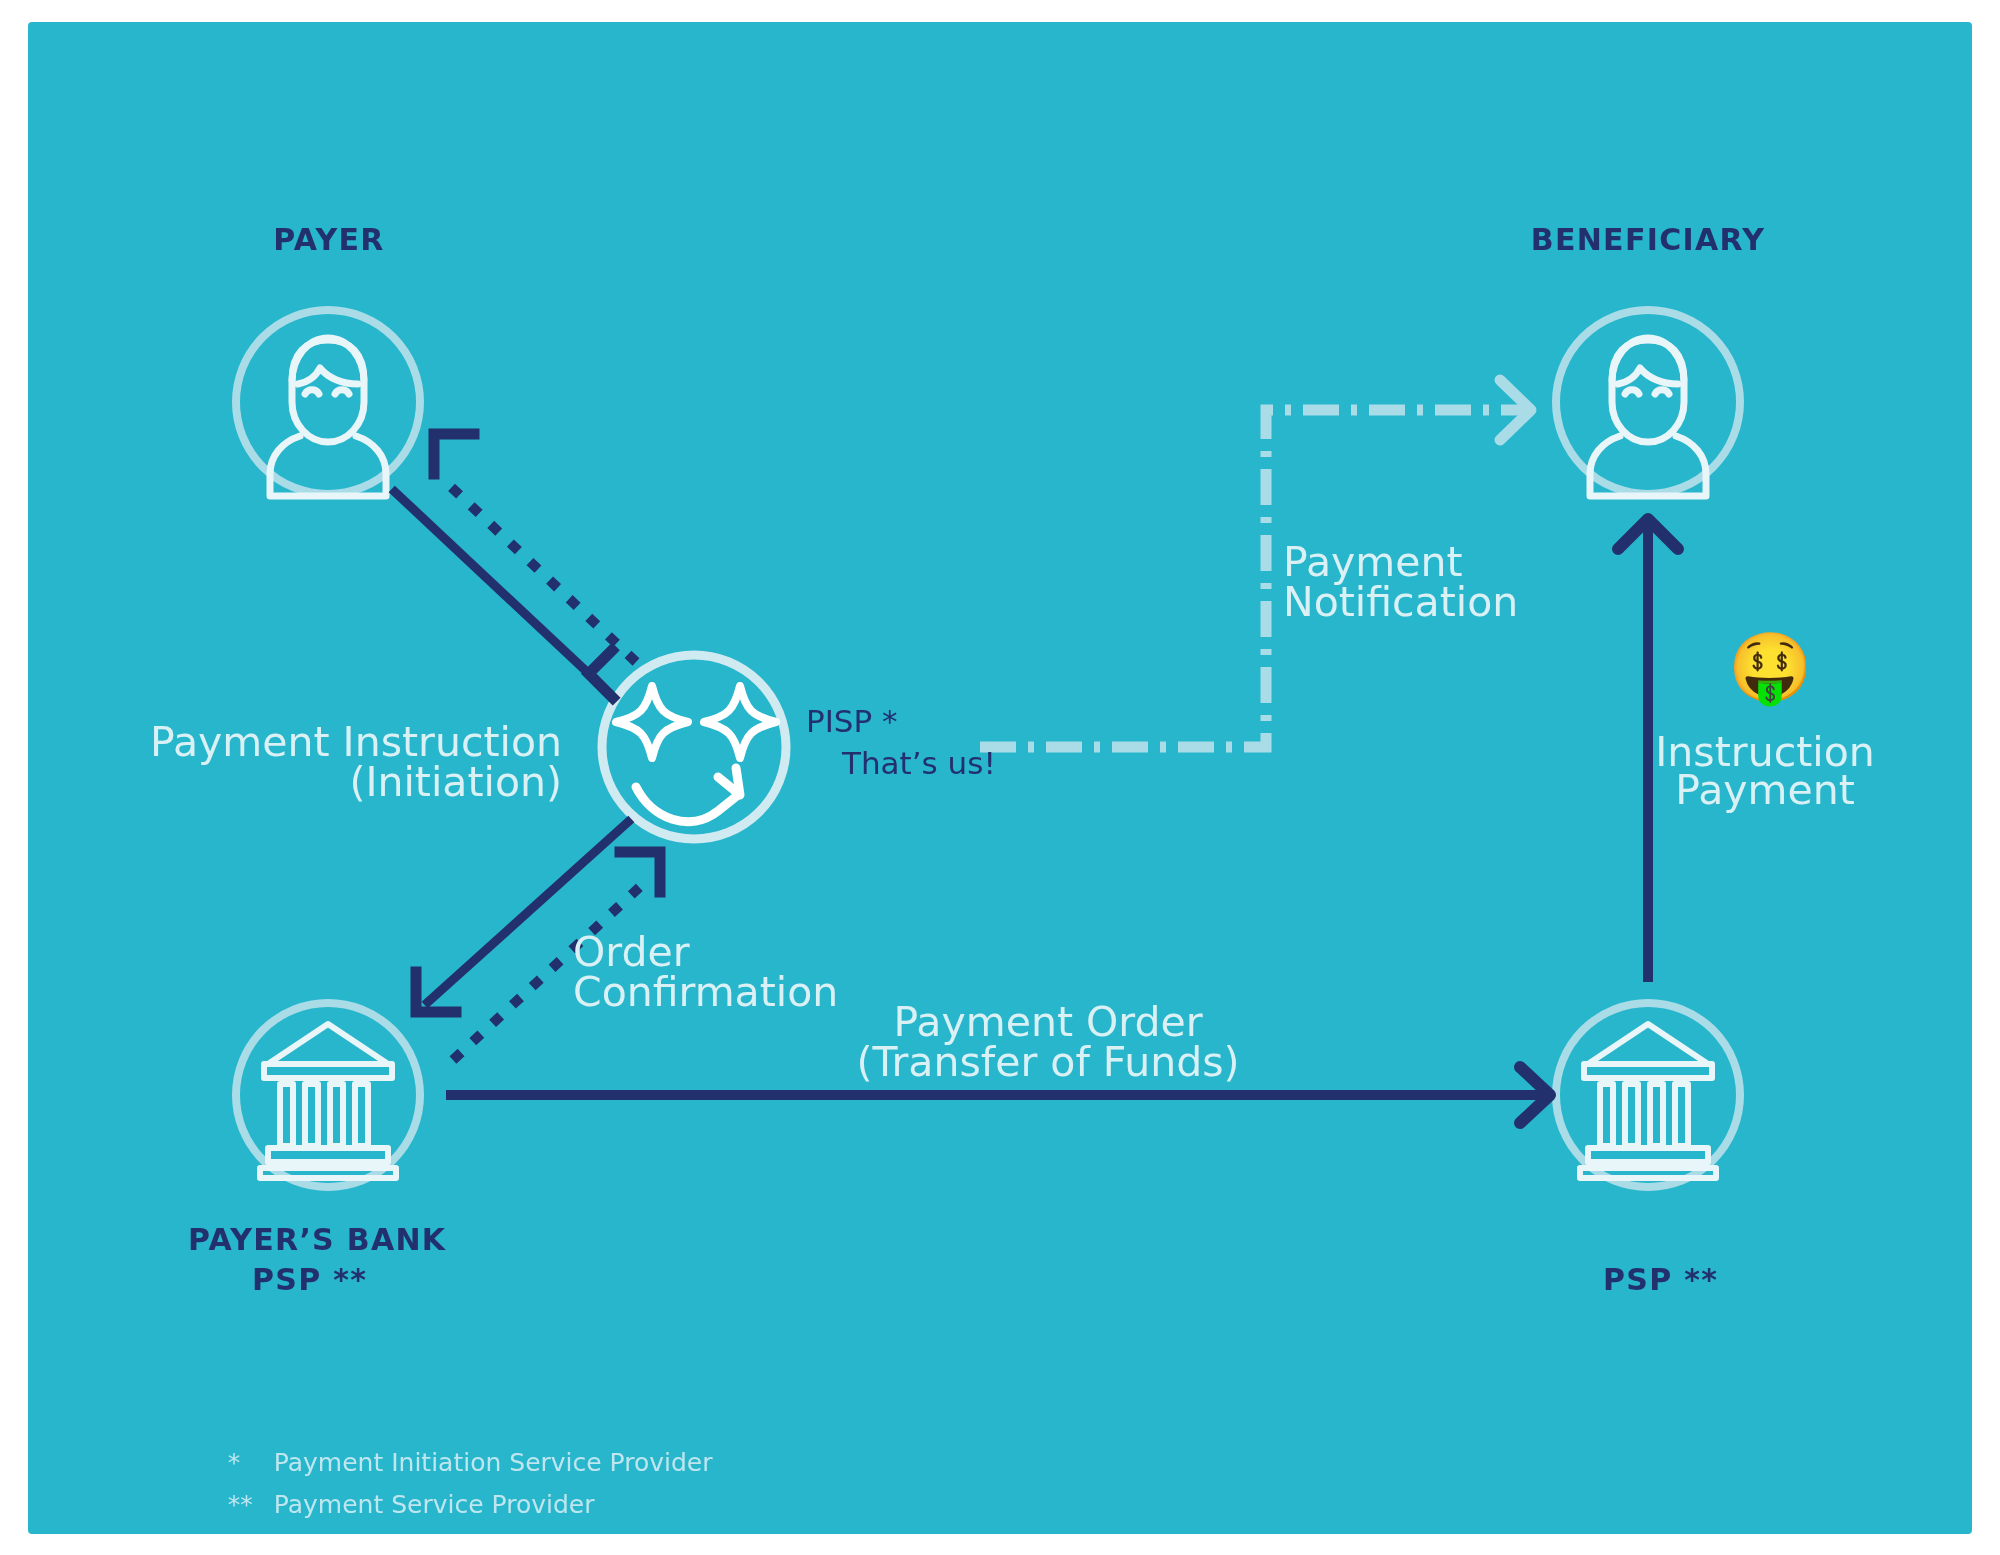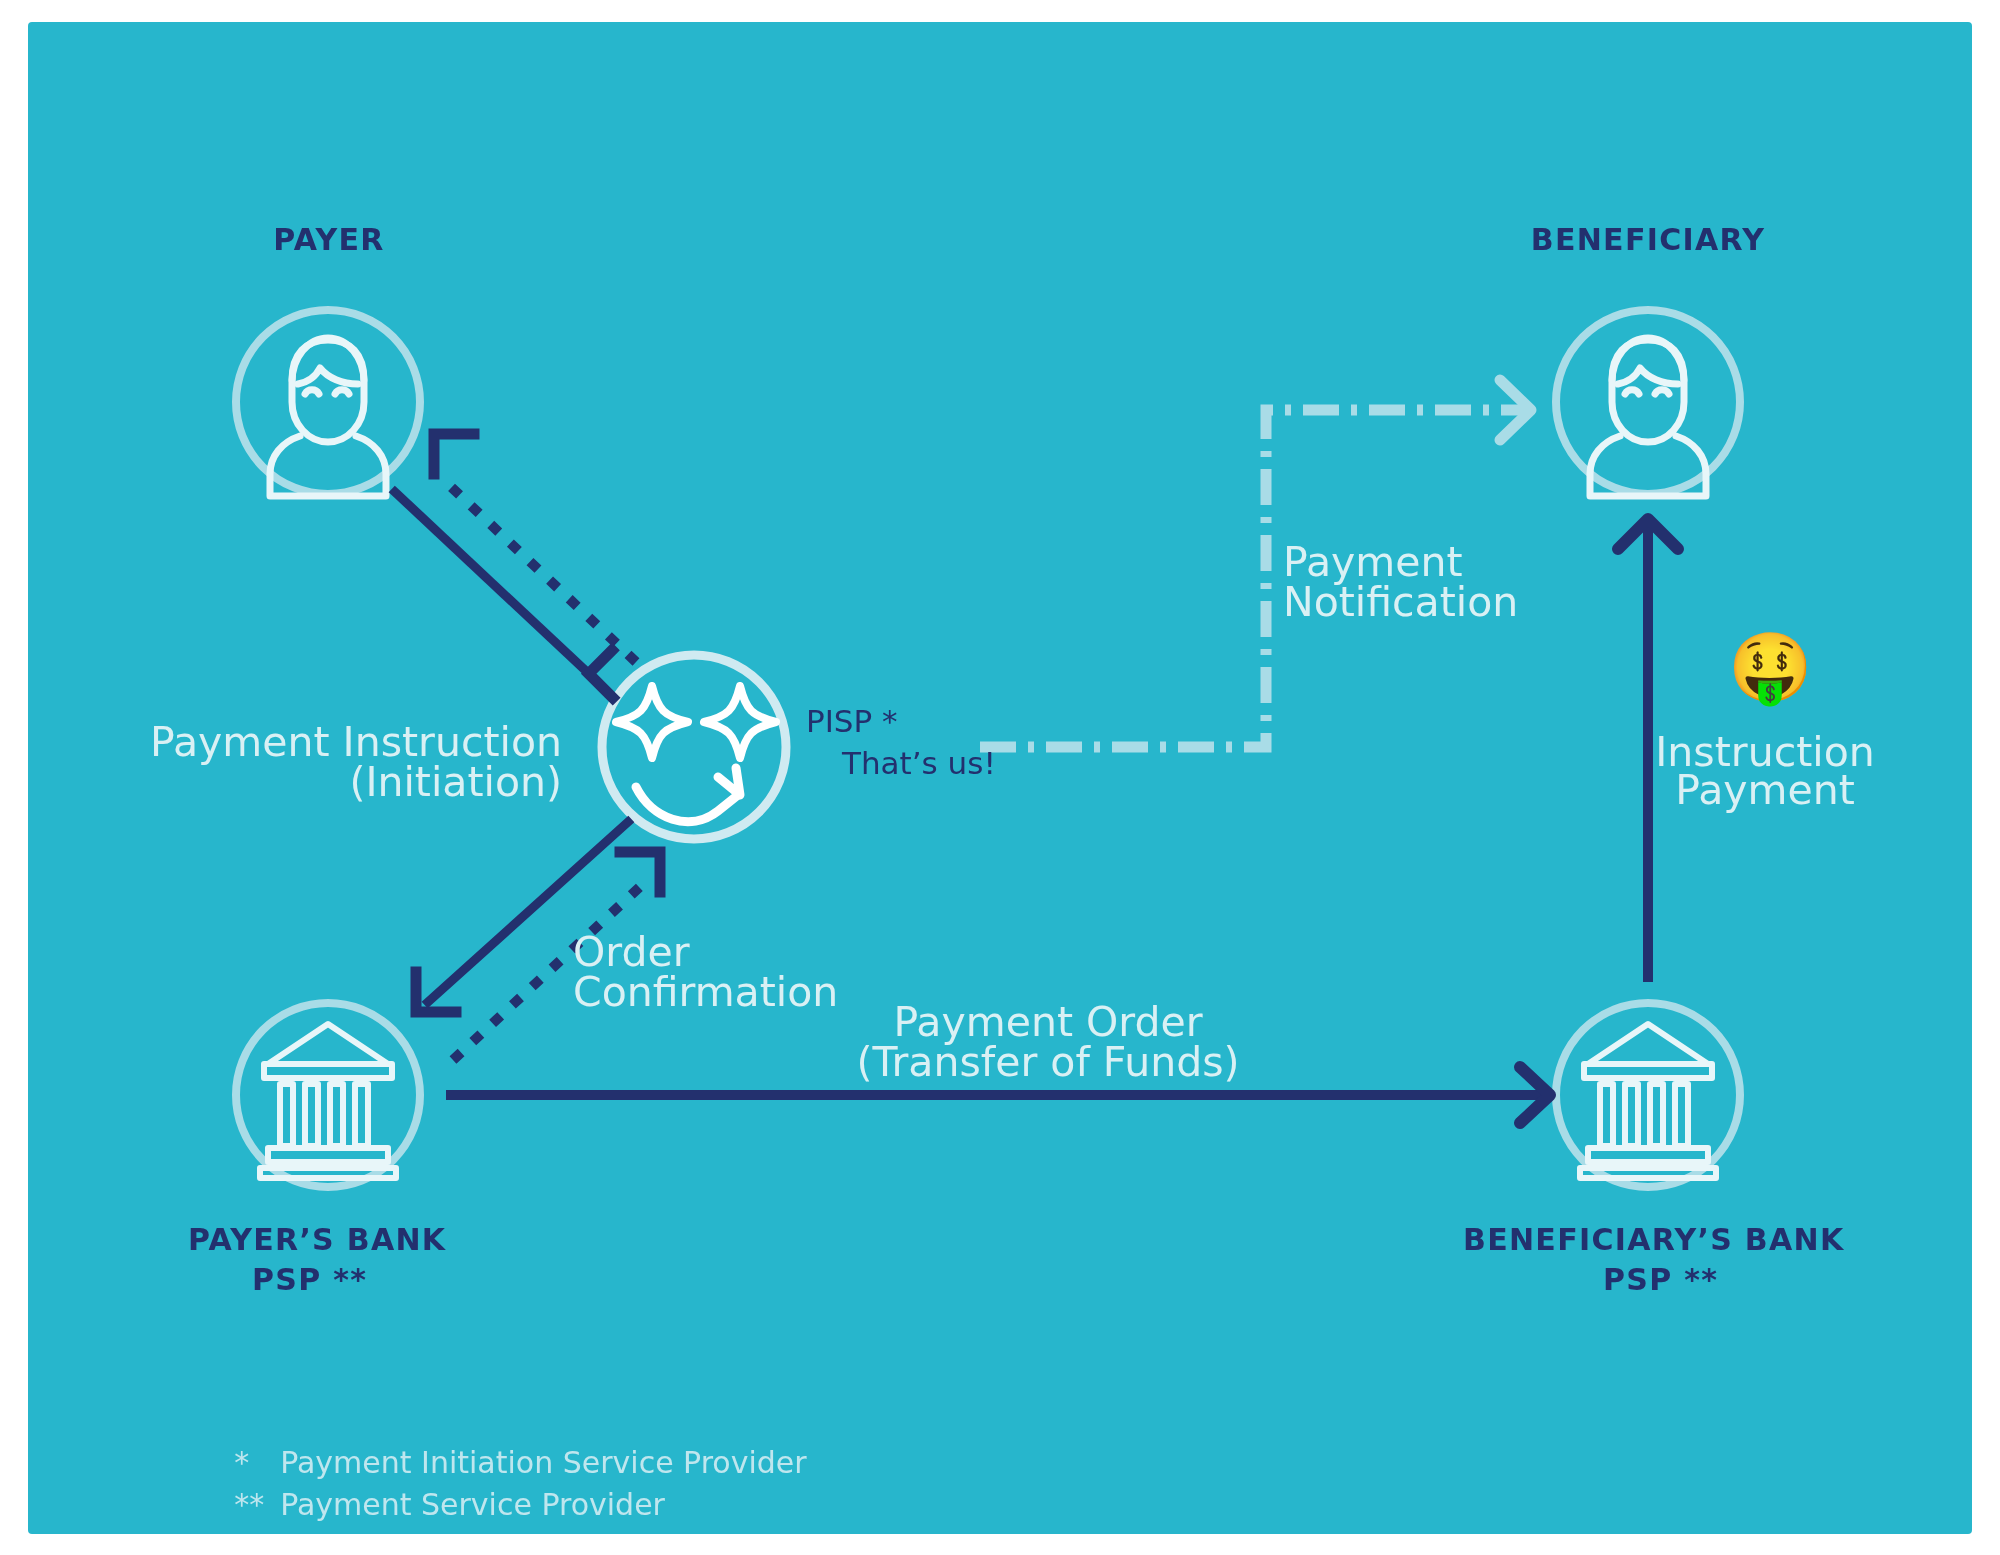--- a/index.html
+++ b/index.html
@@ -17,21 +17,21 @@
 
   .lbl{position:absolute;color:#d9f0f4;font-size:41px;line-height:40px;font-family:"DejaVu Sans",sans-serif;white-space:pre;}
   .lbl.right{text-align:right;}
   .lbl.center{text-align:center;}
 
   .hdr{position:absolute;color:#23306e;font-weight:bold;font-size:30px;letter-spacing:1.3px;font-family:"DejaVu Sans",sans-serif;white-space:pre;}
   .hdr.center{text-align:center;}
 
   .pisp-lbl{position:absolute;color:#23306e;font-weight:normal;font-size:31px;line-height:38px;font-family:"DejaVu Sans",sans-serif;white-space:pre;}
 
-  .foot{position:absolute;color:#bfe6ee;font-size:30px;line-height:42px;font-family:"DejaVu Sans",sans-serif;white-space:pre;}
+  .foot{position:absolute;color:#bfe6ee;font-size:25px;line-height:42px;font-family:"DejaVu Sans",sans-serif;white-space:pre;}
   .foot .star{display:inline-block;width:46px;}
 
   .emoji{position:absolute;font-size:68px;line-height:68px;}
 </style>
 </head>
 <body>
 
 <div id="canvas">
 
   <svg class="svg-layer" viewBox="0 0 1944 1512">
@@ -155,21 +155,20 @@
   <div class="lbl" style="left:1255px; top:560px;">Notification</div>
 
   <div class="emoji" style="left:1700px; top:612px;">🤑</div>
 
   <div class="lbl center" style="left:1612px; top:710px; width:250px;">Instruction</div>
   <div class="lbl center" style="left:1612px; top:748px; width:250px;">Payment</div>
 
   <div class="hdr" style="left:160px; top:1200px;">PAYER’S BANK</div>
   <div class="hdr" style="left:224px; top:1240px;">PSP **</div>
 
-  <div class="hdr" style="left:1435px; top:1200px;">BENEFICIARY’S BANK</div>
   <div class="hdr" style="left:1575px; top:1240px;">PSP **</div>
 
   <div class="foot" style="left:168px; top:1378px;">
     <span class="star">*</span><span>Payment Initiation Service Provider</span>
   </div>
   <div class="foot" style="left:168px; top:1420px;">
     <span class="star">**</span><span>Payment Service Provider</span>
   </div>
 
 </div>

